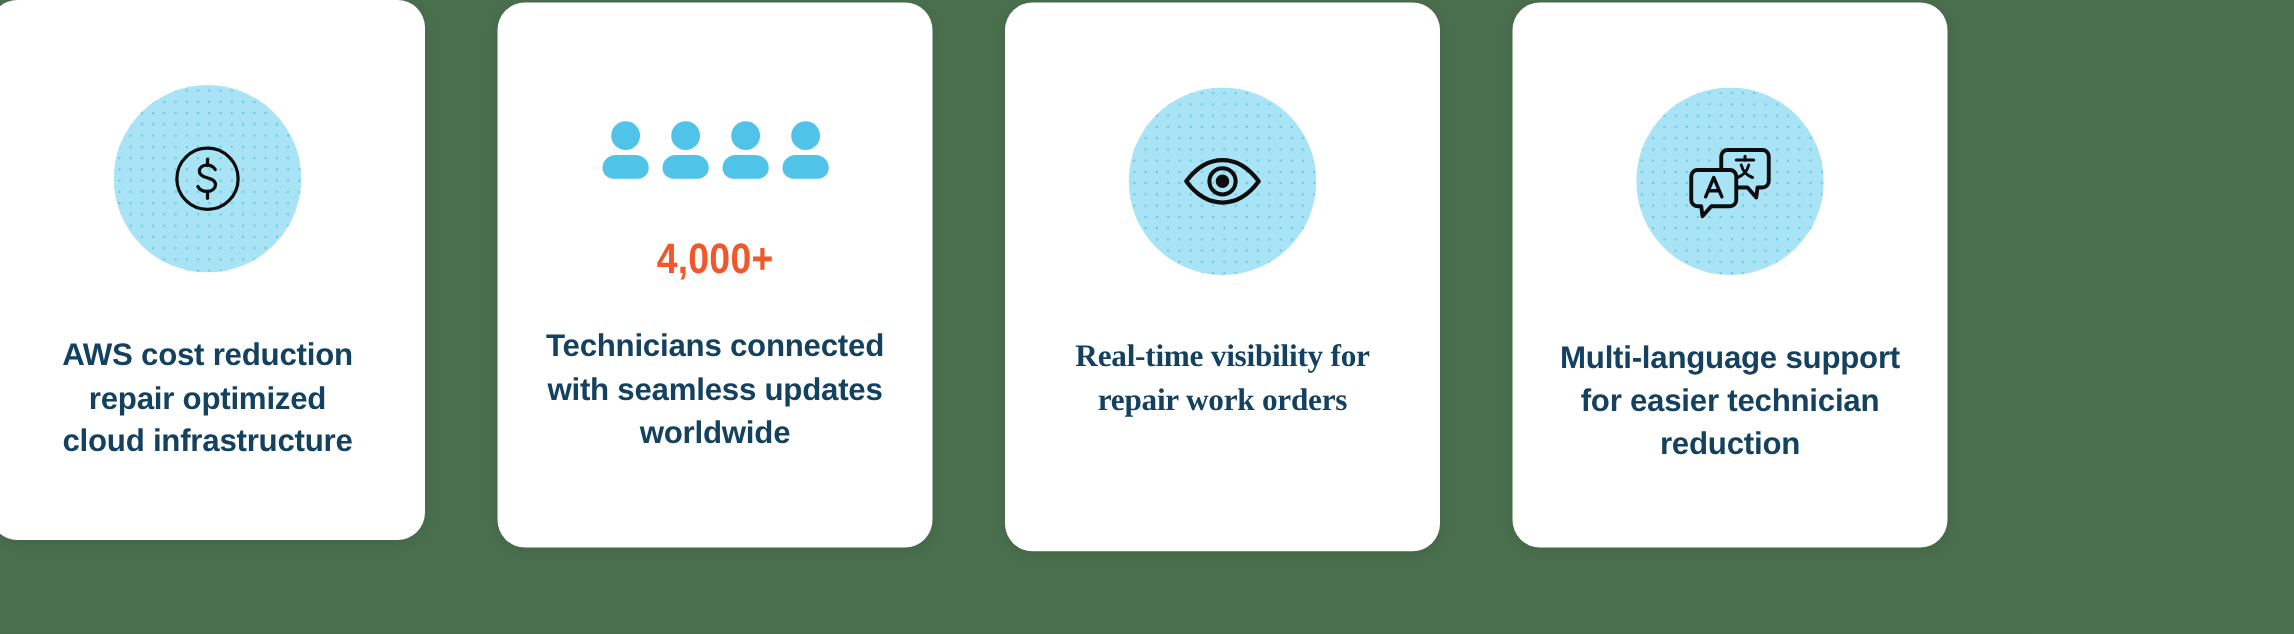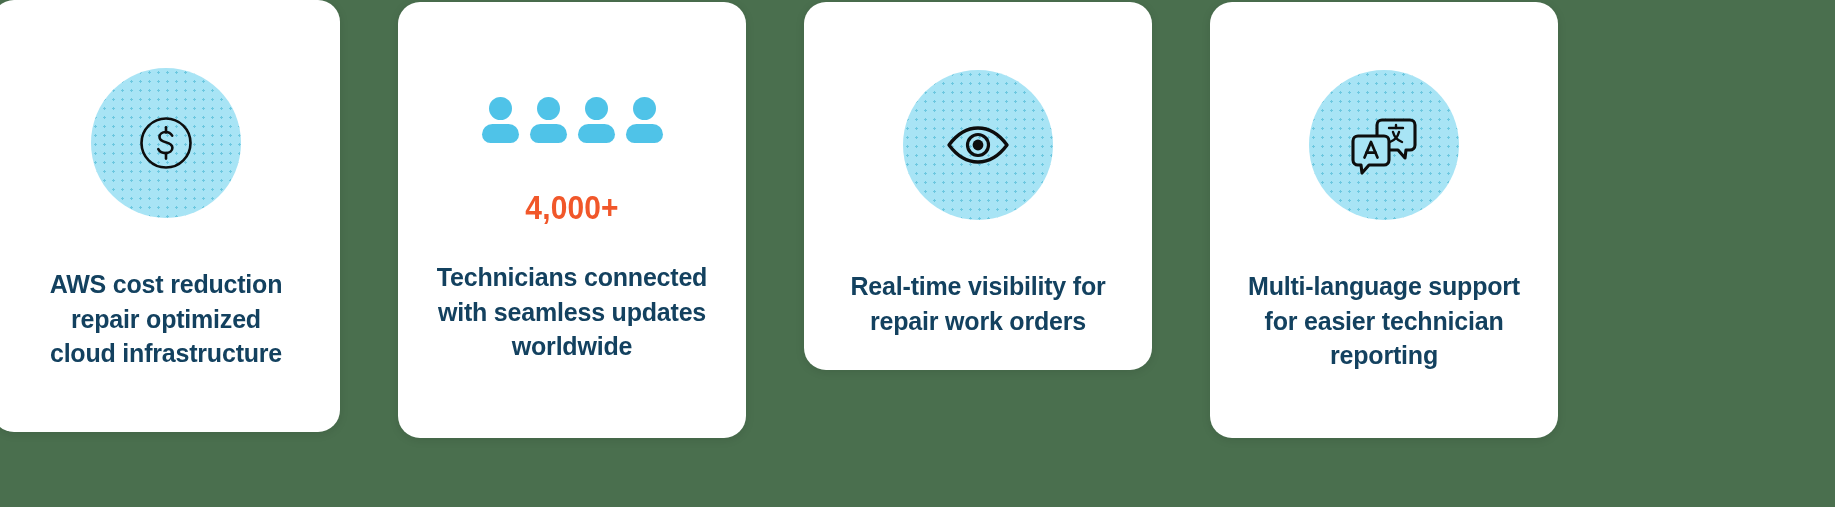--- a/index.html
+++ b/index.html
@@ -54,22 +54,23 @@
     margin-left: -8px;
     border-radius: 22px;
   }
   .card-2 {
     width: 348px;
     height: 436px;
     margin-top: 2px;
   }
   .card-3 {
     width: 348px;
-    height: 368px;
+    height: 439px;
     margin-top: 2px;
+    font-family: Liberation Serif, serif;
   }
   .card-4 {
     width: 348px;
     height: 436px;
     margin-top: 2px;
   }
 
   
   .badge {
     width: 150px;
@@ -231,17 +232,17 @@
             <path d="M9 22h26a5 5 0 0 1 5 5v19a5 5 0 0 1-5 5H20l-7 8-1-8H9a5 5 0 0 1-5-5V27a5 5 0 0 1 5-5z" fill="#a8e4f5" stroke="#0d0d0d" stroke-width="3.1" stroke-linejoin="round"></path>
             <g stroke="#0d0d0d" stroke-width="2.7" stroke-linecap="round" stroke-linejoin="round" fill="none">
               <path d="M15.5 43.5 22 28l6.5 15.5"></path>
               <line x1="17.6" y1="38.6" x2="26.4" y2="38.6"></line>
             </g>
           </svg>
         </span>
       </div>
       <div class="caption">Multi-language support
 for easier technician
-reporting</div>
+reduction</div>
     </div>
 
   </div>
 </div>
 
 </body></html>

